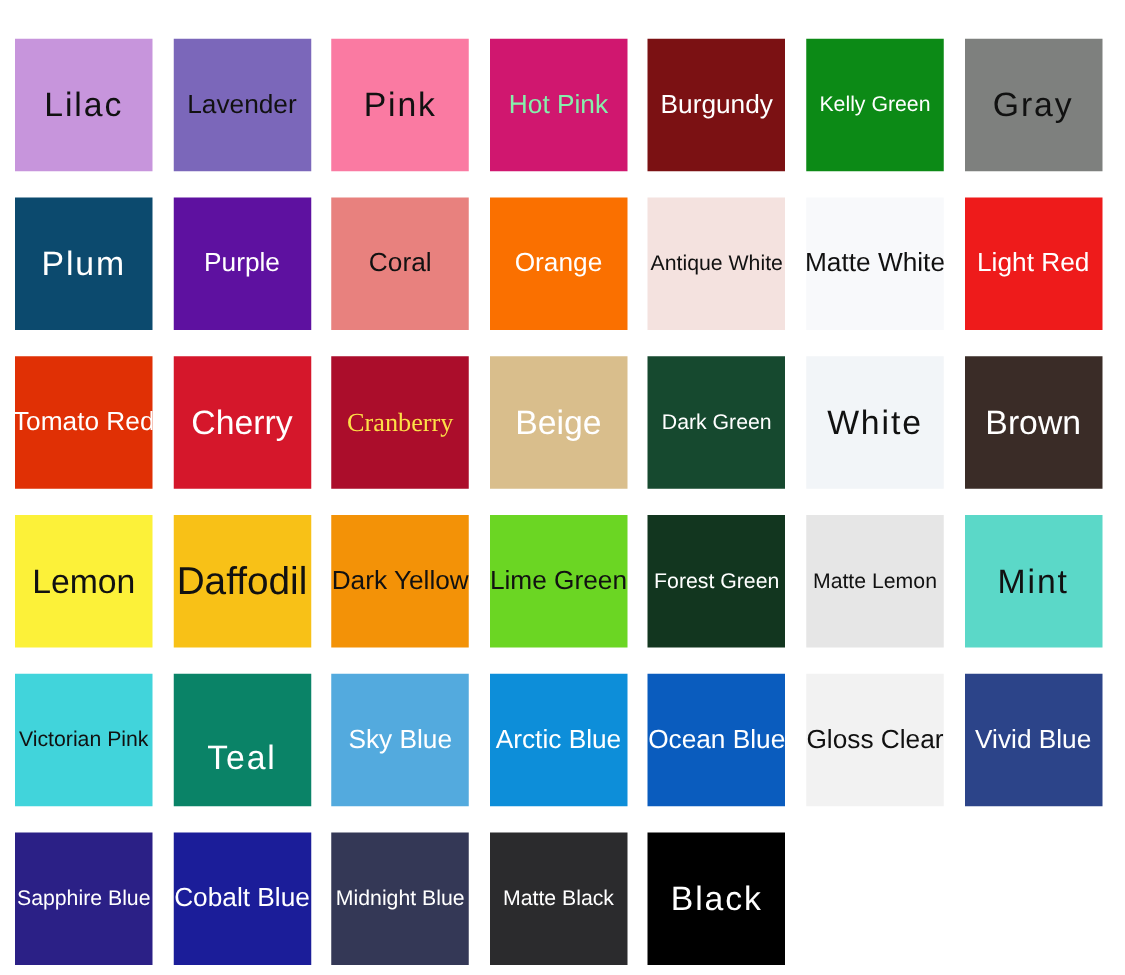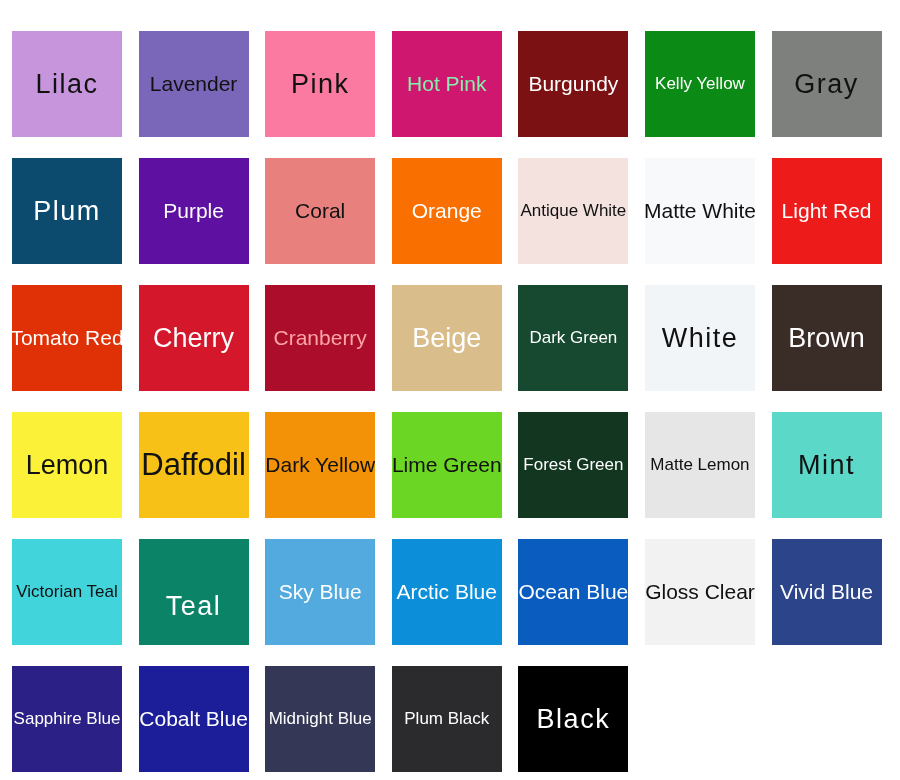--- a/index.html
+++ b/index.html
@@ -63,21 +63,21 @@
     <div class="swatch-cell" style="background: rgb(250, 122, 162);">
       <span class="swatch-label sz-xl track-wide" style="color: rgb(17, 17, 17);">Pink</span>
     </div>
     <div class="swatch-cell" style="background: rgb(208, 23, 111);">
       <span class="swatch-label sz-md " style="color: #86efac;">Hot Pink</span>
     </div>
     <div class="swatch-cell" style="background: rgb(123, 17, 19);">
       <span class="swatch-label sz-md " style="color: rgb(255, 255, 255);">Burgundy</span>
     </div>
     <div class="swatch-cell" style="background: rgb(12, 138, 22);">
-      <span class="swatch-label sz-sm " style="color: rgb(255, 255, 255);">Kelly Yellow</span>
+      <span class="swatch-label sz-sm " style="color: rgb(255, 255, 255);">Kelly Green</span>
     </div>
     <div class="swatch-cell" style="background: rgb(126, 128, 126);">
       <span class="swatch-label sz-xl track-wide" style="color: rgb(17, 17, 17);">Gray</span>
     </div>
     <div class="swatch-cell" style="background: #0c4a6e;">
       <span class="swatch-label sz-xl track-wide" style="color: rgb(255, 255, 255);">Plum</span>
     </div>
     <div class="swatch-cell" style="background: rgb(94, 17, 160);">
       <span class="swatch-label sz-md " style="color: rgb(255, 255, 255);">Purple</span>
     </div>
@@ -96,21 +96,21 @@
     <div class="swatch-cell" style="background: rgb(238, 27, 27);">
       <span class="swatch-label sz-md " style="color: rgb(255, 255, 255);">Light Red</span>
     </div>
     <div class="swatch-cell" style="background: rgb(224, 48, 5);">
       <span class="swatch-label sz-md " style="color: rgb(255, 255, 255);">Tomato Red</span>
     </div>
     <div class="swatch-cell" style="background: rgb(213, 23, 43);">
       <span class="swatch-label sz-xl " style="color: rgb(255, 255, 255);">Cherry</span>
     </div>
     <div class="swatch-cell" style="background: rgb(171, 13, 43);">
-      <span class="swatch-label sz-md " style="color: #fca5a5;">Cranberry</span>
+      <span class="swatch-label sz-md " style="color: #fde047; font-family: Liberation Serif, serif;">Cranberry</span>
     </div>
     <div class="swatch-cell" style="background: rgb(217, 190, 140);">
       <span class="swatch-label sz-xl " style="color: rgb(255, 255, 255);">Beige</span>
     </div>
     <div class="swatch-cell" style="background: rgb(22, 73, 47);">
       <span class="swatch-label sz-sm " style="color: rgb(255, 255, 255);">Dark Green</span>
     </div>
     <div class="swatch-cell" style="background: rgb(242, 245, 248);">
       <span class="swatch-label sz-xl track-wide" style="color: rgb(17, 17, 17);">White</span>
     </div>
@@ -132,21 +132,21 @@
     <div class="swatch-cell" style="background: rgb(18, 54, 31);">
       <span class="swatch-label sz-sm " style="color: rgb(255, 255, 255);">Forest Green</span>
     </div>
     <div class="swatch-cell" style="background: rgb(230, 230, 230);">
       <span class="swatch-label sz-sm " style="color: rgb(17, 17, 17);">Matte Lemon</span>
     </div>
     <div class="swatch-cell" style="background: rgb(91, 216, 200);">
       <span class="swatch-label sz-xl track-wide" style="color: rgb(17, 17, 17);">Mint</span>
     </div>
     <div class="swatch-cell" style="background: rgb(65, 212, 219);">
-      <span class="swatch-label sz-sm " style="color: rgb(17, 17, 17);">Victorian Teal</span>
+      <span class="swatch-label sz-sm " style="color: rgb(17, 17, 17);">Victorian Pink</span>
     </div>
     <div class="swatch-cell" style="background: rgb(10, 131, 103);">
       <span class="swatch-label sz-xl track-wide" style="color: rgb(255, 255, 255); margin-top: 28px;">Teal</span>
     </div>
     <div class="swatch-cell" style="background: rgb(83, 170, 222);">
       <span class="swatch-label sz-md " style="color: rgb(255, 255, 255);">Sky Blue</span>
     </div>
     <div class="swatch-cell" style="background: rgb(13, 142, 217);">
       <span class="swatch-label sz-md " style="color: rgb(255, 255, 255);">Arctic Blue</span>
     </div>
@@ -162,19 +162,19 @@
     <div class="swatch-cell" style="background: rgb(43, 32, 134);">
       <span class="swatch-label sz-sm " style="color: rgb(255, 255, 255);">Sapphire Blue</span>
     </div>
     <div class="swatch-cell" style="background: rgb(27, 29, 153);">
       <span class="swatch-label sz-md " style="color: rgb(255, 255, 255);">Cobalt Blue</span>
     </div>
     <div class="swatch-cell" style="background: rgb(52, 56, 86);">
       <span class="swatch-label sz-sm " style="color: rgb(255, 255, 255);">Midnight Blue</span>
     </div>
     <div class="swatch-cell" style="background: rgb(43, 43, 45);">
-      <span class="swatch-label sz-sm " style="color: rgb(255, 255, 255);">Plum Black</span>
+      <span class="swatch-label sz-sm " style="color: rgb(255, 255, 255);">Matte Black</span>
     </div>
     <div class="swatch-cell" style="background: rgb(0, 0, 0);">
       <span class="swatch-label sz-xl track-wide" style="color: rgb(255, 255, 255);">Black</span>
     </div>
     <div class="swatch-cell empty-cell"></div>
   </div>
 
 </body></html>

